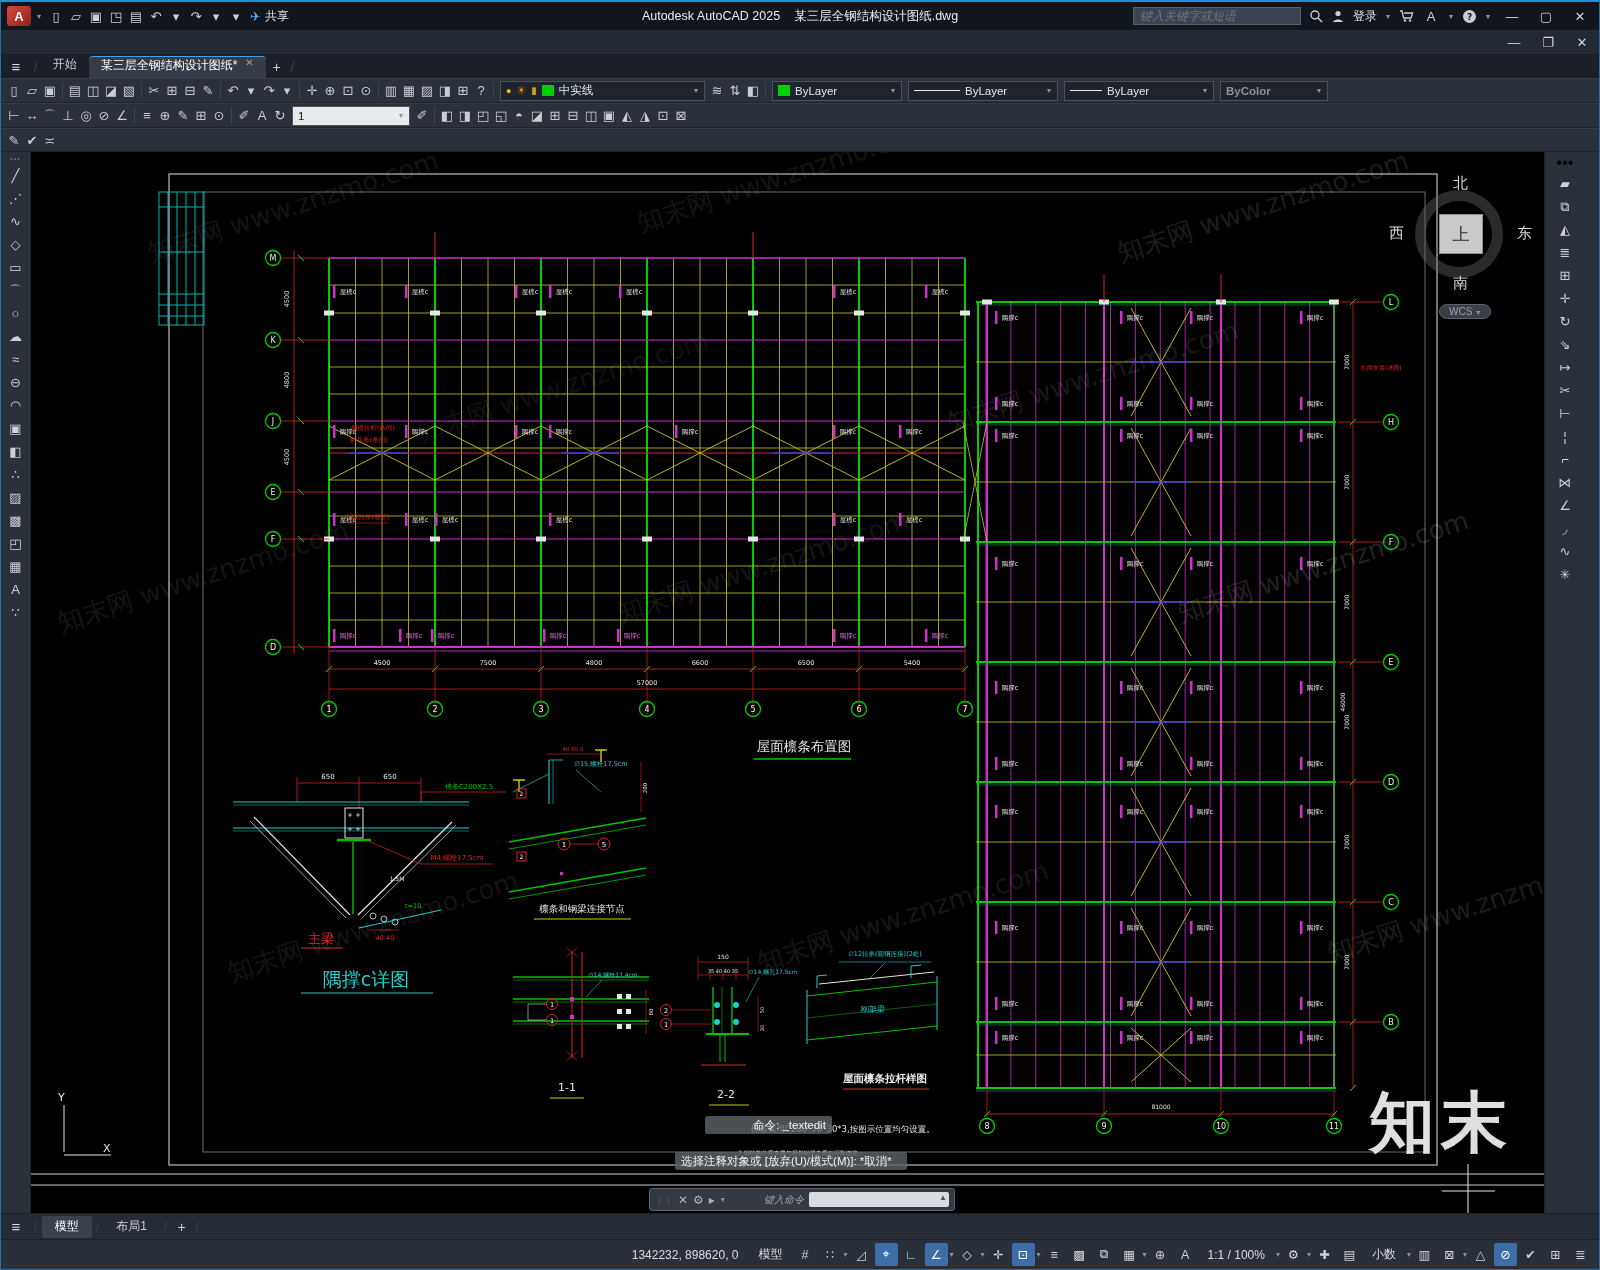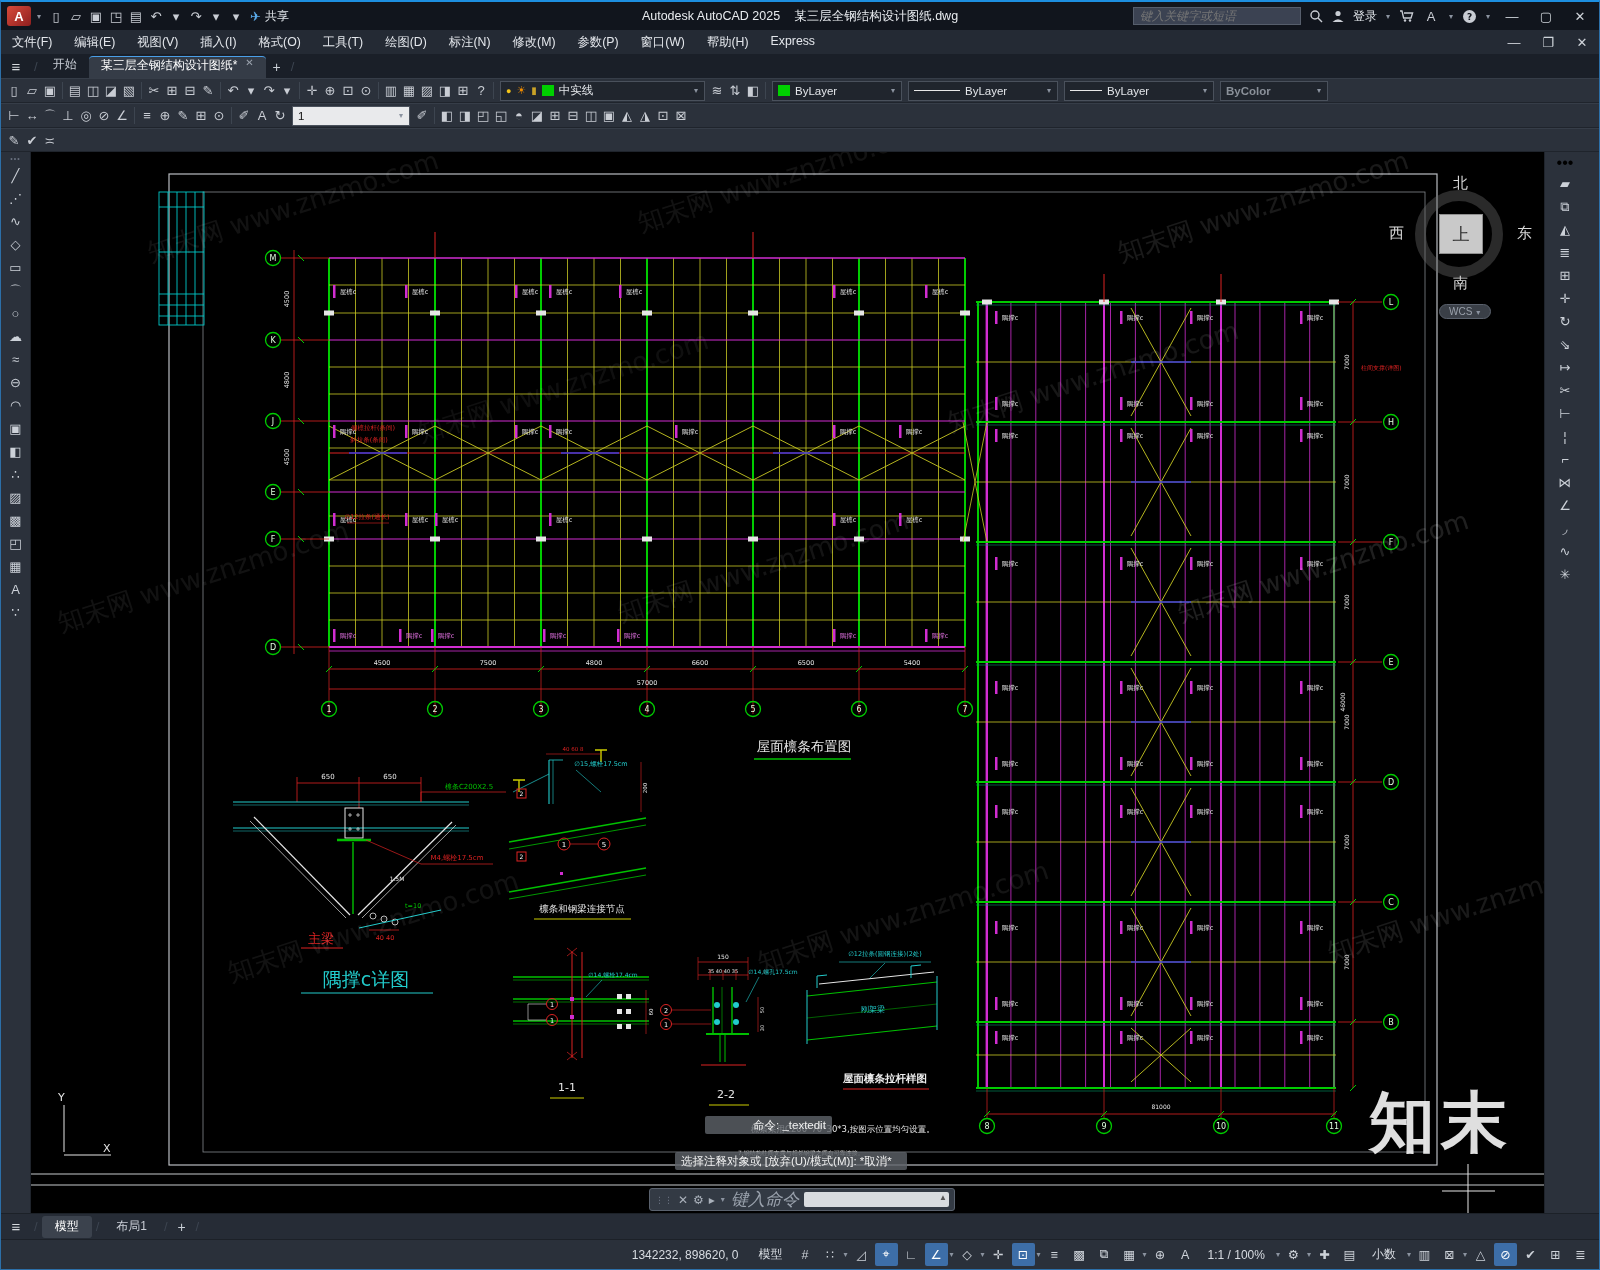--- a/index.html
+++ b/index.html
@@ -74,21 +74,21 @@
        border-radius:9px;color:#9aa1ab;font-size:10px;}
   
   .chist{position:absolute;background:rgba(95,100,106,.8);color:#f0f0f0;font-size:11.5px;
          padding:1px 6px;border-radius:2px;white-space:nowrap;z-index:3;line-height:16px;}
   .chist.wrap{white-space:normal;width:232px;}
   
   .cmddock{position:absolute;left:648px;top:1186px;width:306px;height:23px;background:#333a44;
            border:1px solid #5a626e;border-radius:3px;display:flex;align-items:center;gap:5px;
            padding:0 5px;z-index:6;color:#aab1bb;font-size:12px;}
   .cmddock .grip{color:#6a7280;font-size:9px;}
-  .cmddock .prompt{font-style:italic;color:#9aa2ad;font-size:17px;}
+  .cmddock .prompt{font-style:italic;color:#9aa2ad;font-size:10px;margin-left:33px;}
   .cmddock .field{flex:1;height:15px;background:#d9dcdf;border-radius:2px;position:relative;}
   .cmddock .field .up{position:absolute;right:2px;top:1px;font-size:8px;color:#555;}
   
   .ltabs{position:absolute;left:0;bottom:30px;width:100%;height:26px;background:#262c36;
          display:flex;align-items:center;color:#c9ced6;font-size:12px;border-top:1px solid #1c2128;}
   .ltab{height:22px;display:flex;align-items:center;padding:0 13px;margin:0 1px;}
   .ltab.active{background:#3b424d;color:#fff;border-radius:3px;}
   
   .statusbar{position:absolute;left:0;bottom:0;width:100%;height:30px;background:#2a303a;
              border-top:1px solid #1c2128;display:flex;align-items:center;padding:0 6px;color:#d8dce2;font-size:12px;text-align:center;}
@@ -155,35 +155,20 @@
           <text x="7.5" y="11" text-anchor="middle" font-size="9" fill="#11151d" font-weight="bold">?</text>
         </svg>
       <span class="car">▾</span>
       <span class="winbtn">—</span>
       <span class="winbtn">▢</span>
       <span class="winbtn">✕</span>
     </div>
   </div>
 
   <div class="menubar">
-    <div id="menus" style="display:flex;">
-        <div class="menu-item">文件(F)</div>
-        <div class="menu-item">编辑(E)</div>
-        <div class="menu-item">视图(V)</div>
-        <div class="menu-item">插入(I)</div>
-        <div class="menu-item">格式(O)</div>
-        <div class="menu-item">工具(T)</div>
-        <div class="menu-item">绘图(D)</div>
-        <div class="menu-item">标注(N)</div>
-        <div class="menu-item">修改(M)</div>
-        <div class="menu-item">参数(P)</div>
-        <div class="menu-item">窗口(W)</div>
-        <div class="menu-item">帮助(H)</div>
-        <div class="menu-item">Express</div>
-      </div>
     <div class="tb-right">
       <span class="winbtn">—</span>
       <span class="winbtn">❐</span>
       <span class="winbtn">✕</span>
     </div>
   </div>
 
   <div class="tabbar">
     <span class="ham">≡</span>
     <span class="slash">/</span>

